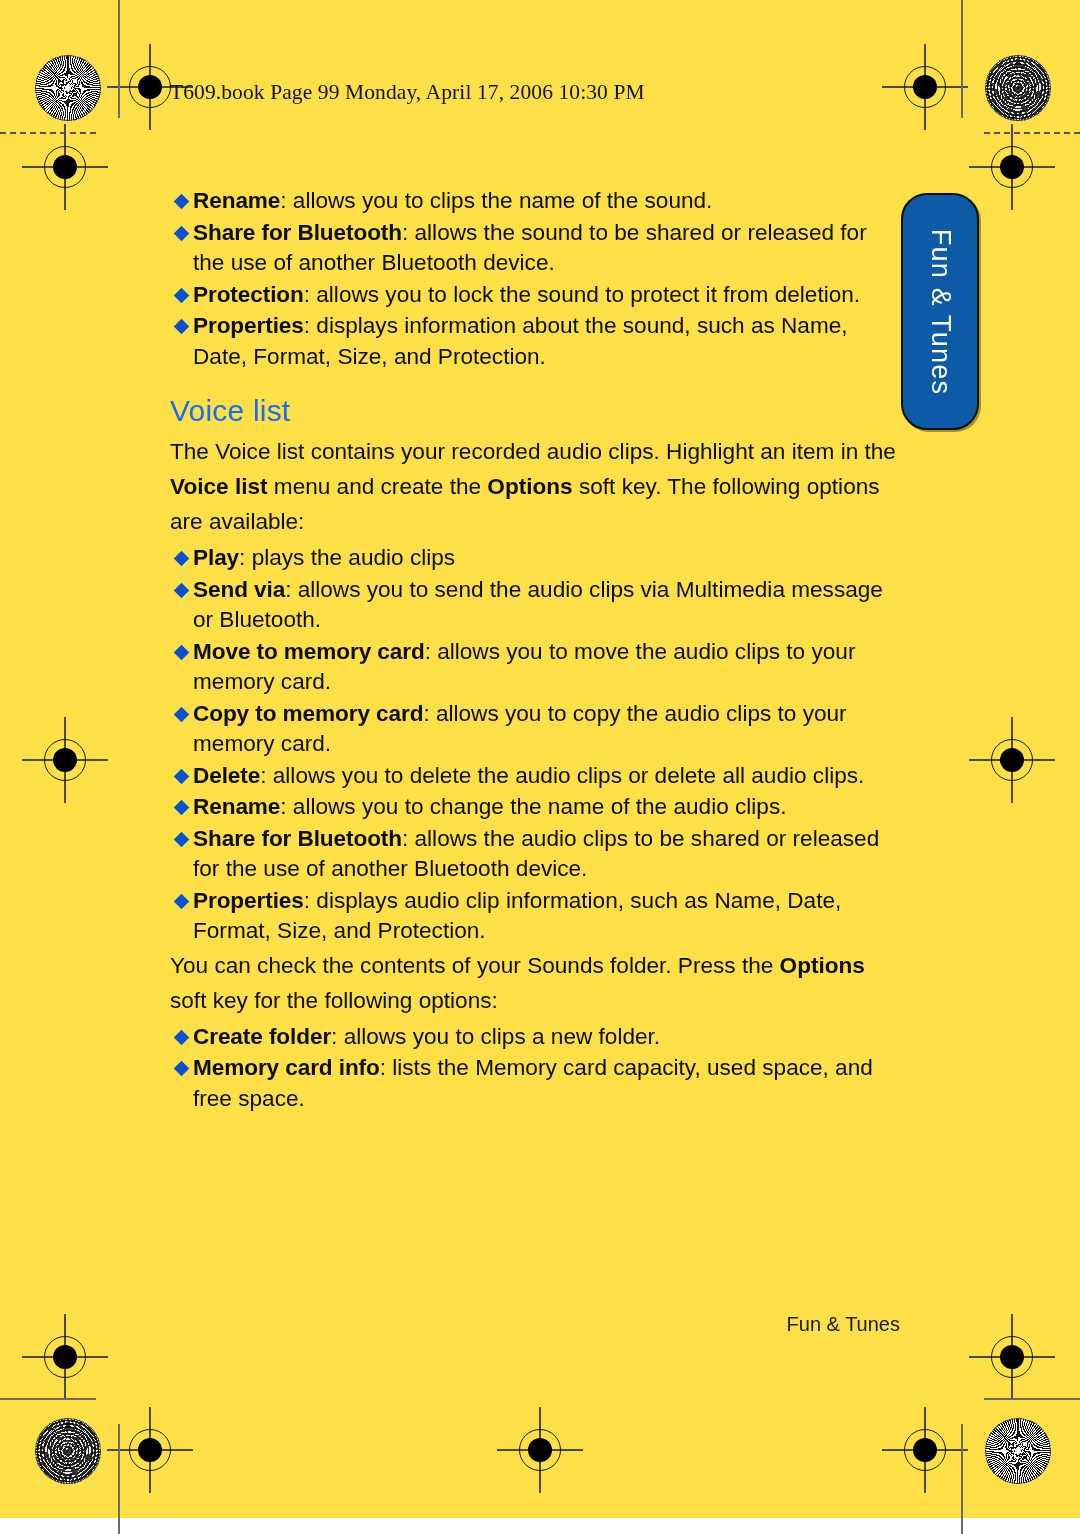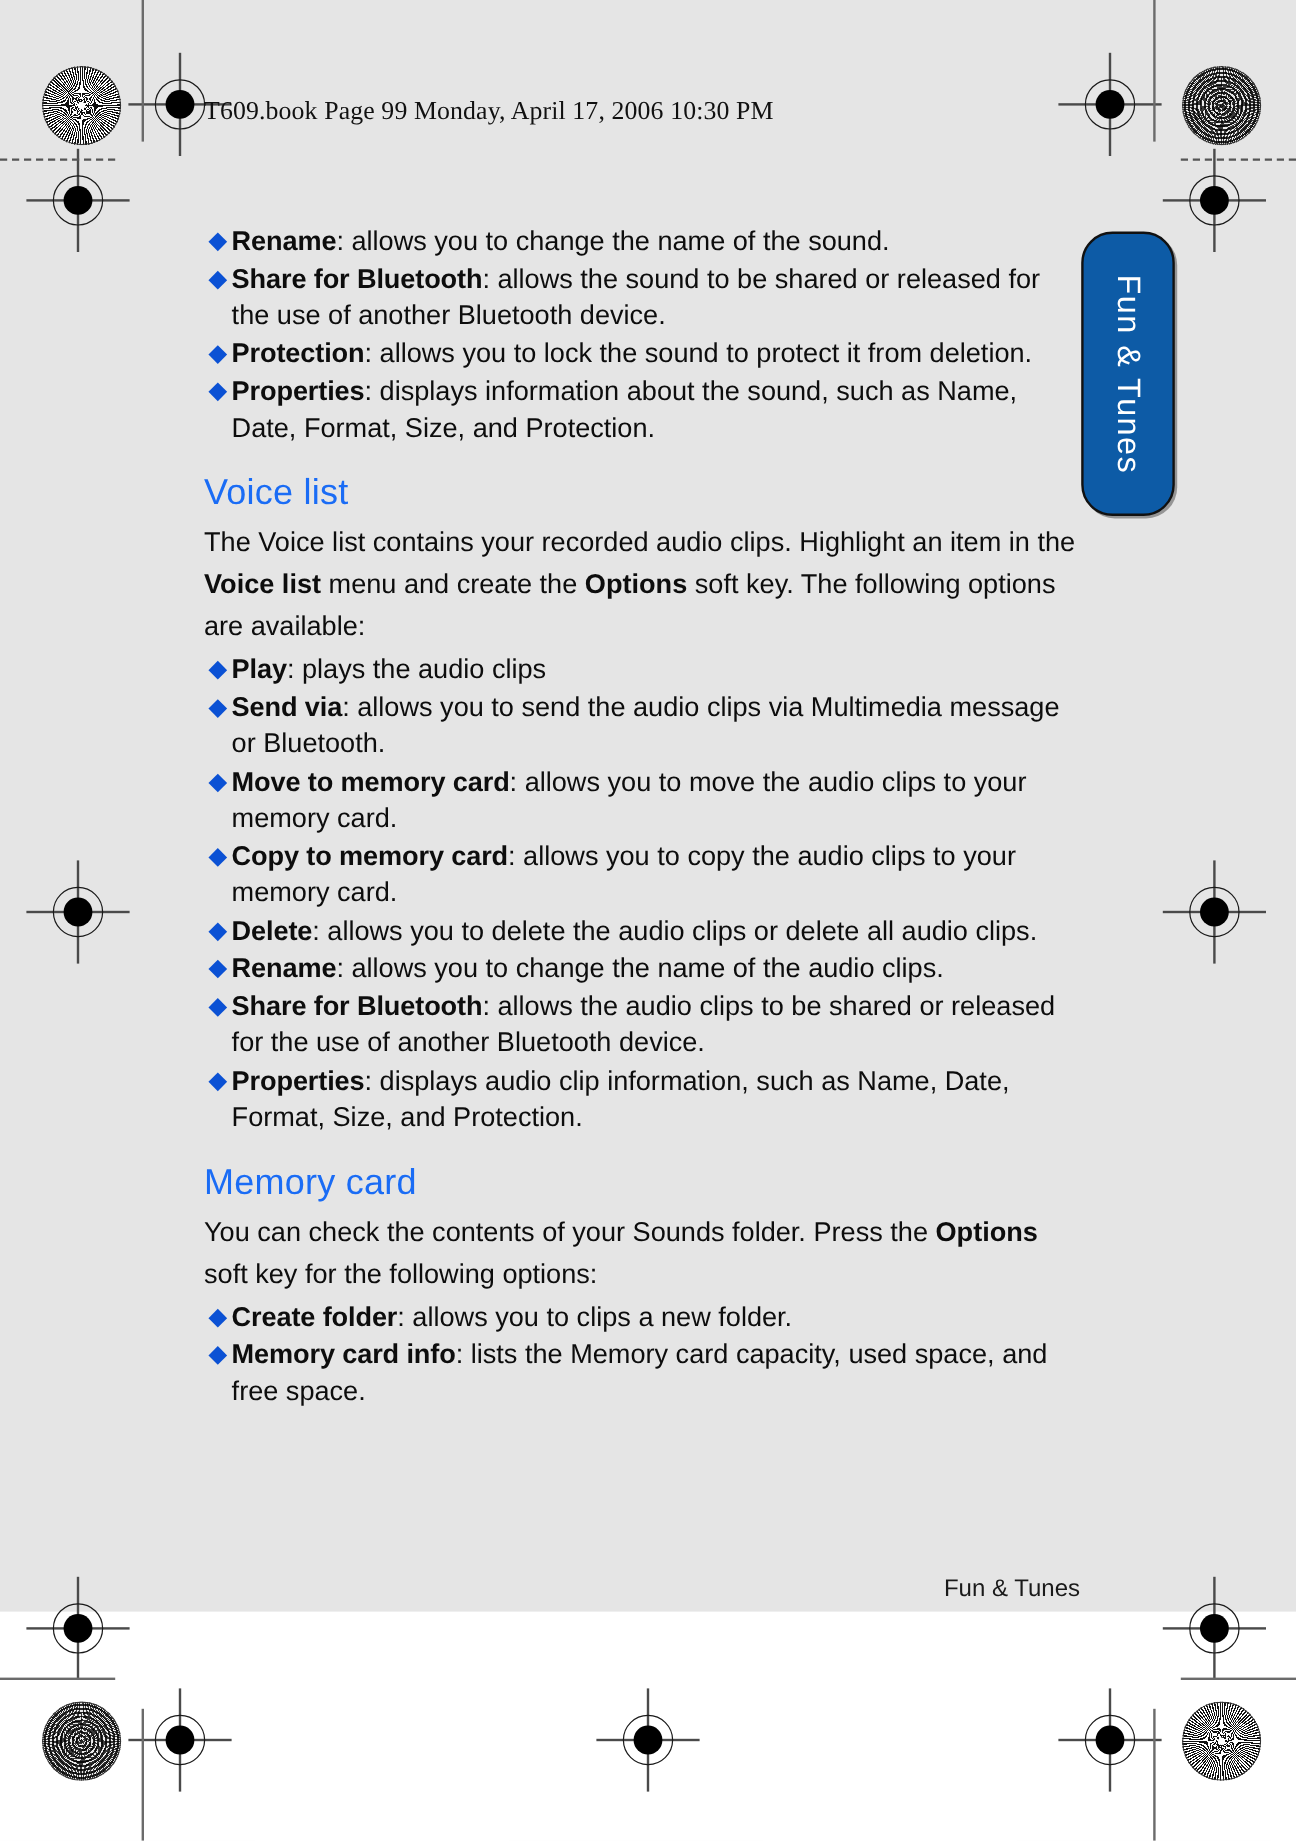--- a/index.html
+++ b/index.html
@@ -14,22 +14,22 @@
     font-family: "Liberation Sans", sans-serif;
     position: relative;
     overflow: hidden;
   }
 
   
   #page {
     position: absolute;
     inset: 0;
     width: 1080px;
-    height: 1343px;
-    background: #e5e5e5;
+    height: 1518px;
+    background: #fde047;
   }
 
   
   .reg-mark {
     position: absolute;
     width: 86px;
     height: 86px;
     pointer-events: none;
   }
   .reg-mark .ring {
@@ -295,21 +295,21 @@
 
   <div id="running-header">T609.book  Page 99  Monday, April 17, 2006  10:30 PM</div>
 
   <div id="side-tab">
     <span class="tab-label">Fun &amp; Tunes</span>
   </div>
 
   <div id="content">
 
     <ul class="bullets" id="intro-bullets">
-        <li><span class="diamond"></span><span class="term">Rename</span><span>: allows you to change the name of the sound.</span></li>
+        <li><span class="diamond"></span><span class="term">Rename</span><span>: allows you to clips the name of the sound.</span></li>
         <li><span class="diamond"></span><span class="term">Share for Bluetooth</span><span>: allows the sound to be shared or released for the use of another Bluetooth device.</span></li>
         <li><span class="diamond"></span><span class="term">Protection</span><span>: allows you to lock the sound to protect it from deletion.</span></li>
         <li><span class="diamond"></span><span class="term">Properties</span><span>: displays information about the sound, such as Name, Date, Format, Size, and Protection.</span></li>
       </ul>
 
     <div id="sections">
         <div>
           <h2 class="section-heading">Voice list</h2>
           <p class="body-para"><span>The Voice list contains your recorded audio clips. Highlight an item in the </span><span style="font-weight: bold;">Voice list</span><span> menu and create the </span><span style="font-weight: bold;">Options</span><span> soft key. The following options are available:</span></p>
           <ul class="bullets tight">
@@ -317,21 +317,20 @@
             <li><span class="diamond"></span><span class="term">Send via</span><span>: allows you to send the audio clips via Multimedia message or Bluetooth.</span></li>
             <li><span class="diamond"></span><span class="term">Move to memory card</span><span>: allows you to move the audio clips to your memory card.</span></li>
             <li><span class="diamond"></span><span class="term">Copy to memory card</span><span>: allows you to copy the audio clips to your memory card.</span></li>
             <li><span class="diamond"></span><span class="term">Delete</span><span>: allows you to delete the audio clips or delete all audio clips.</span></li>
             <li><span class="diamond"></span><span class="term">Rename</span><span>: allows you to change the name of the audio clips.</span></li>
             <li><span class="diamond"></span><span class="term">Share for Bluetooth</span><span>: allows the audio clips to be shared or released for the use of another Bluetooth device.</span></li>
             <li><span class="diamond"></span><span class="term">Properties</span><span>: displays audio clip information, such as Name, Date, Format, Size, and Protection.</span></li>
           </ul>
         </div>
         <div>
-          <h2 class="section-heading">Memory card</h2>
           <p class="body-para"><span>You can check the contents of your Sounds folder. Press the </span><span style="font-weight: bold;">Options</span><span> soft key for the following options:</span></p>
           <ul class="bullets tight">
             <li><span class="diamond"></span><span class="term">Create folder</span><span>: allows you to clips a new folder.</span></li>
             <li><span class="diamond"></span><span class="term">Memory card info</span><span>: lists the Memory card capacity, used space, and free space.</span></li>
           </ul>
         </div>
       </div>
 
   </div>
 

